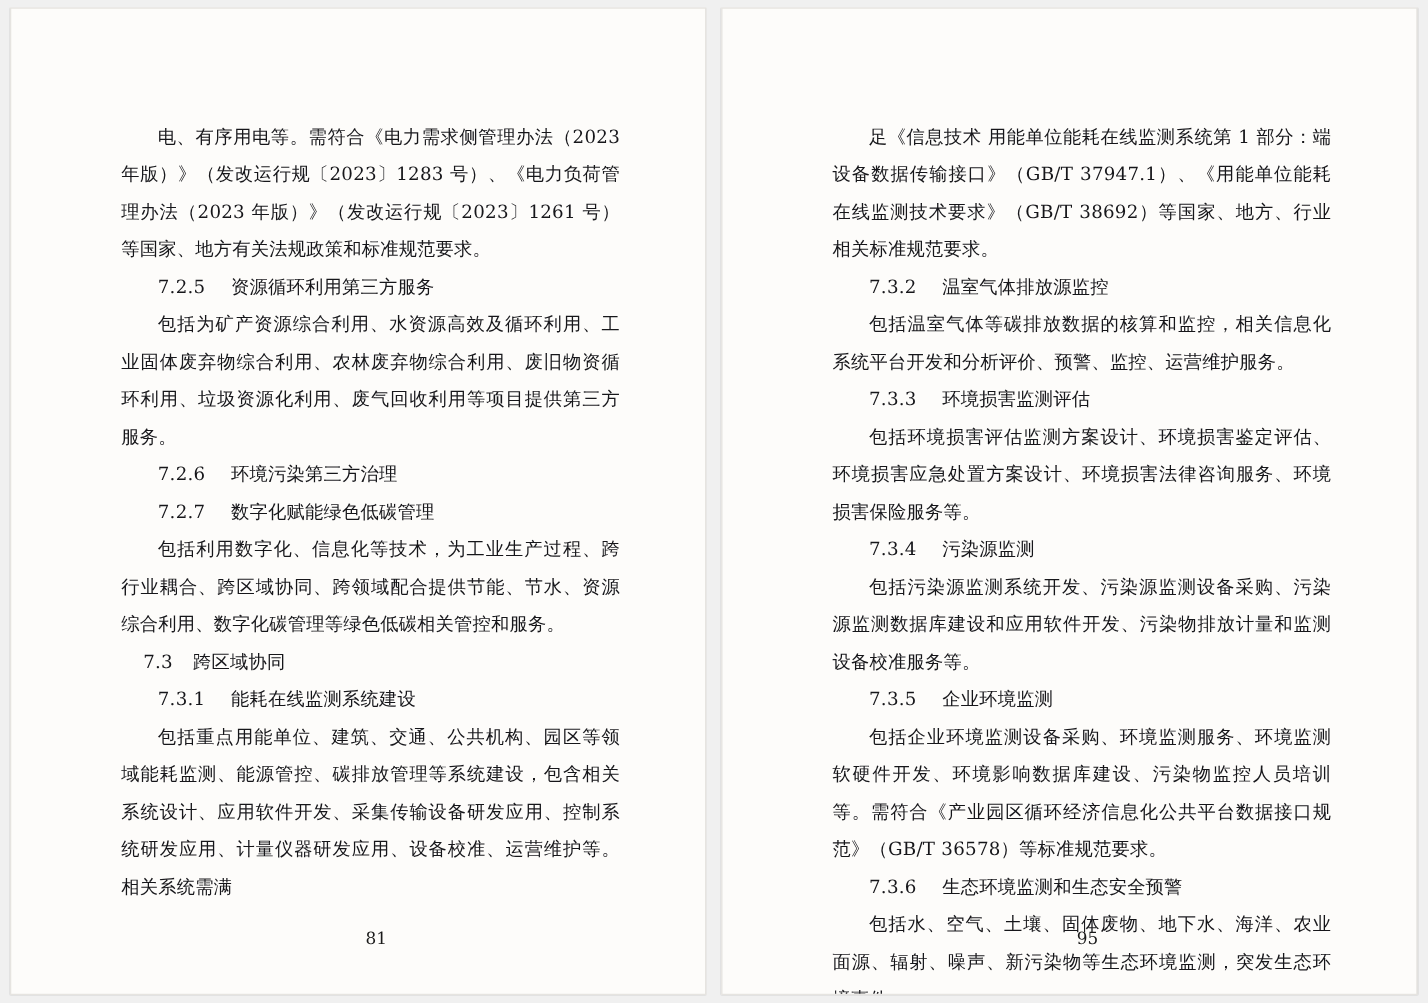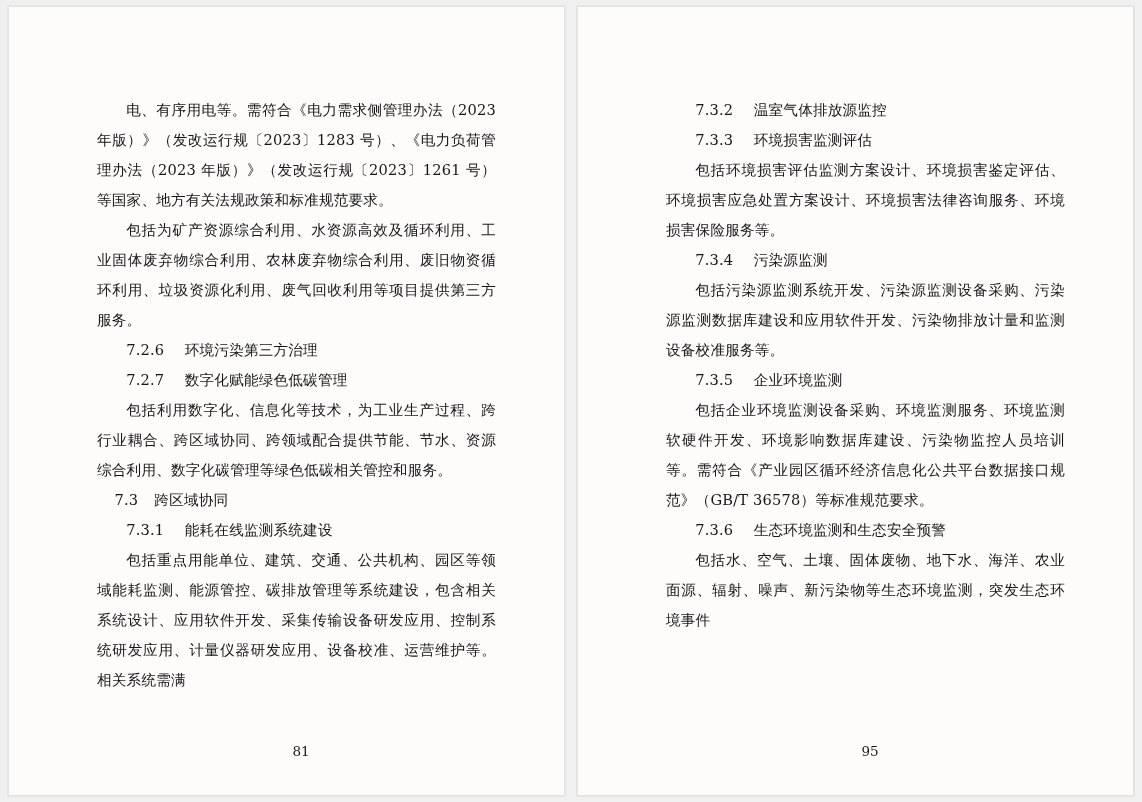--- a/index.html
+++ b/index.html
@@ -84,20 +84,21 @@
 </head>
 <body>
 
 <div class="spread">
 
   <div class="page">
     <div class="page-inner">
 
       <p class="para indent">电、有序用电等。需符合《电力需求侧管理办法（2023 年版）》（发改运行规〔2023〕1283 号）、《电力负荷管理办法（2023 年版）》（发改运行规〔2023〕1261 号）等国家、地方有关法规政策和标准规范要求。</p>
 
+      <p class="heading"><span class="num">7.2.5</span><span>资源循环利用第三方服务</span></p>
 
       <p class="para indent">包括为矿产资源综合利用、水资源高效及循环利用、工业固体废弃物综合利用、农林废弃物综合利用、废旧物资循环利用、垃圾资源化利用、废气回收利用等项目提供第三方服务。</p>
 
       <p class="heading"><span class="num">7.2.6</span><span>环境污染第三方治理</span></p>
 
 
       <p class="heading"><span class="num">7.2.7</span><span>数字化赋能绿色低碳管理</span></p>
 
       <p class="para indent">包括利用数字化、信息化等技术，为工业生产过程、跨行业耦合、跨区域协同、跨领域配合提供节能、节水、资源综合利用、数字化碳管理等绿色低碳相关管控和服务。</p>
 
@@ -107,23 +108,25 @@
 
       <p class="para indent">包括重点用能单位、建筑、交通、公共机构、园区等领域能耗监测、能源管控、碳排放管理等系统建设，包含相关系统设计、应用软件开发、采集传输设备研发应用、控制系统研发应用、计量仪器研发应用、设备校准、运营维护等。相关系统需满</p>
 
     </div>
     <div class="page-num">81</div>
   </div>
 
   <div class="page">
     <div class="page-inner">
 
+      <p class="para indent">足《信息技术 用能单位能耗在线监测系统第 1 部分：端设备数据传输接口》（GB/T 37947.1）、《用能单位能耗在线监测技术要求》（GB/T 38692）等国家、地方、行业相关标准规范要求。</p>
 
       <p class="heading"><span class="num">7.3.2</span><span>温室气体排放源监控</span></p>
 
+      <p class="para indent">包括温室气体等碳排放数据的核算和监控，相关信息化系统平台开发和分析评价、预警、监控、运营维护服务。</p>
 
       <p class="heading"><span class="num">7.3.3</span><span>环境损害监测评估</span></p>
 
       <p class="para indent">包括环境损害评估监测方案设计、环境损害鉴定评估、环境损害应急处置方案设计、环境损害法律咨询服务、环境损害保险服务等。</p>
 
       <p class="heading"><span class="num">7.3.4</span><span>污染源监测</span></p>
 
       <p class="para indent">包括污染源监测系统开发、污染源监测设备采购、污染源监测数据库建设和应用软件开发、污染物排放计量和监测设备校准服务等。</p>
 
       <p class="heading"><span class="num">7.3.5</span><span>企业环境监测</span></p>

